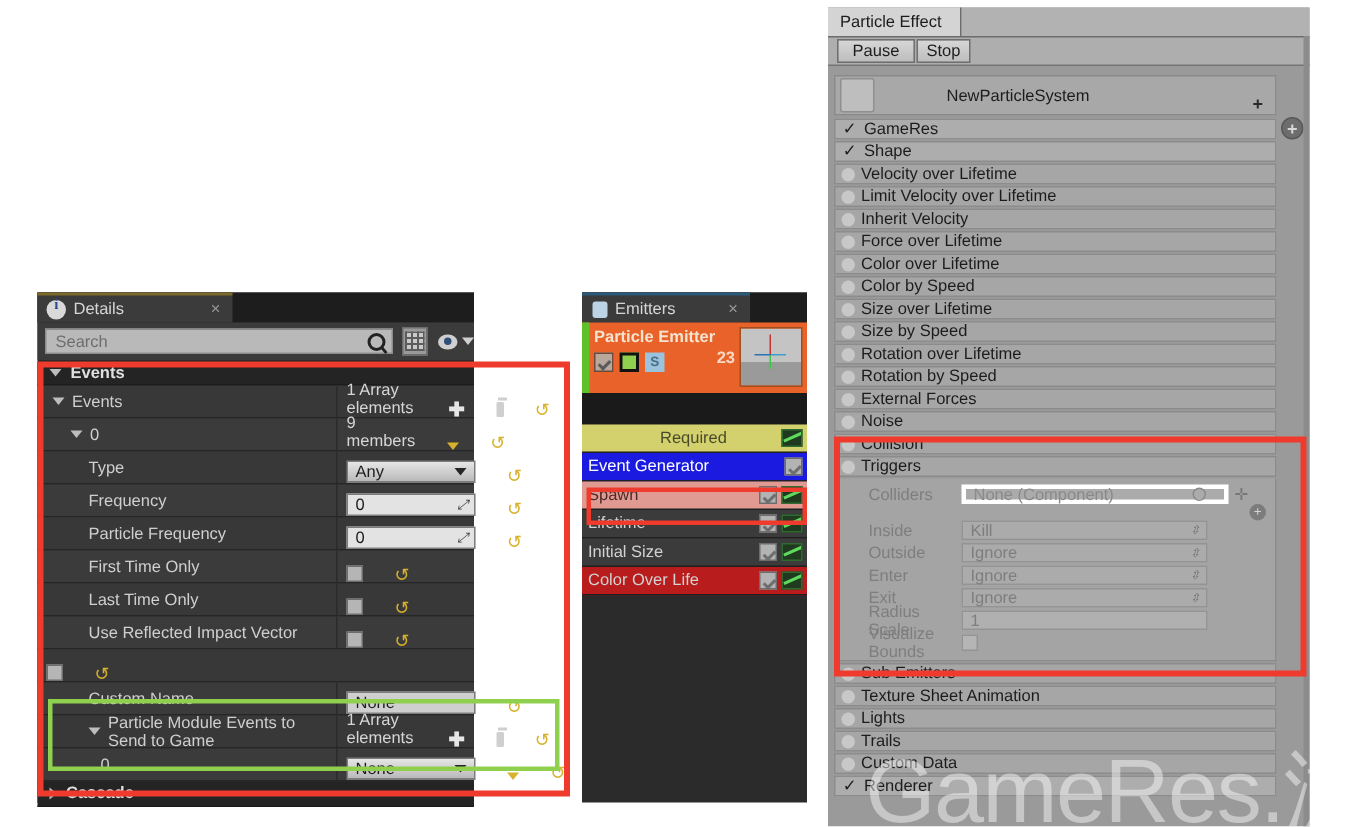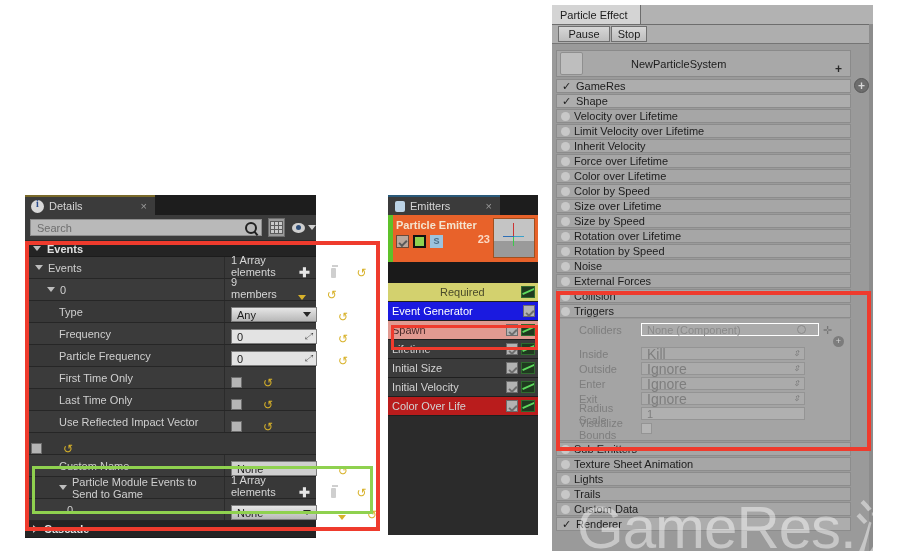--- a/index.html
+++ b/index.html
@@ -161,30 +161,30 @@
         display:flex;align-items:center;margin-bottom:1px;}
   .u-mod .bullet{width:9px;height:9px;border-radius:50%;background:#c8c8c8;margin-left:4px;flex:0 0 auto;}
   .u-mod .tick{width:11px;margin-left:4px;color:#1c1c1c;font-size:11px;line-height:11px;flex:0 0 auto;text-align:center;}
   .u-mod .lbl{font-size:11px;color:#1c1c1c;margin-left:4px;}
   .u-mod.on{background:#adadad;}
 
   .u-sub{width:295px;background:#a4a4a4;border:1px solid #8c8c8c;border-top:none;box-sizing:border-box;
         padding:3px 0 4px 0;margin-bottom:1px;position:relative;}
   .u-srow{height:15px;display:flex;align-items:center;}
   .u-srow .k{width:84px;flex:0 0 84px;font-size:11px;color:#7e7e7e;padding-left:22px;box-sizing:border-box;}
-  .u-objfield{width:178px;height:13px;background:#ababab;border:1px solid #ffffff;box-sizing:border-box;
+  .u-objfield{width:178px;height:13px;background:#ababab;border:3px solid #ffffff;box-sizing:border-box;
         display:flex;align-items:center;justify-content:space-between;}
   .u-objfield span{font-size:11px;color:#8a8a8a;padding-left:5px;}
   .u-objfield .dot{width:7px;height:7px;border-radius:50%;border:1px solid #8a8a8a;margin-right:12px;}
   .u-objplus{font-size:11px;color:#777;margin-left:4px;line-height:10px;}
   .u-circplus{position:absolute;right:6px;top:17px;width:11px;height:11px;border-radius:50%;background:#7c7c7c;
         color:#d5d5d5;font-size:9px;text-align:center;line-height:10px;}
   .u-dd{width:164px;height:13px;background:#ababab;border:1px solid #949494;box-sizing:border-box;
         display:flex;align-items:center;justify-content:space-between;}
-  .u-dd span{font-size:14px;color:#7e7e7e;padding-left:5px;}
+  .u-dd span{font-size:11px;color:#7e7e7e;padding-left:5px;}
   .u-dd i{margin-right:4px;font-size:8px;color:#6f6f6f;line-height:8px;}
   .u-num{width:164px;height:13px;background:#b0b0b0;border:1px solid #949494;box-sizing:border-box;
         display:flex;align-items:center;}
   .u-num span{font-size:11px;color:#7e7e7e;padding-left:5px;}
   .u-chk{width:11px;height:11px;background:#b5b5b5;border:1px solid #949494;box-sizing:border-box;}
 
   #unity-red{left:556px;top:291px;width:315px;height:160px;border:4px solid #ef3b2d;
         box-sizing:border-box;pointer-events:none;z-index:12;}
 
   .u-scroll{position:absolute;right:0;top:19px;width:4px;height:527px;background:#8c8c8c;}
@@ -421,27 +421,20 @@
             <span class="m-gr"></span>
           </span>
         </div>
         <div class="em-mod" style="background: rgb(59, 59, 59);">
           <span class="nm" style="color: rgb(210, 210, 210);">Initial Size</span>
           <span class="ics">
             <span class="m-cb"></span>
             <span class="m-gr"></span>
           </span>
         </div>
-        <div class="em-mod" style="background: rgb(59, 59, 59);">
-          <span class="nm" style="color: rgb(210, 210, 210);">Initial Velocity</span>
-          <span class="ics">
-            <span class="m-cb"></span>
-            <span class="m-gr"></span>
-          </span>
-        </div>
         <div class="em-mod" style="background: #b91c1c;">
           <span class="nm" style="color: rgb(210, 210, 210);">Color Over Life</span>
           <span class="ics">
             <span class="m-cb"></span>
             <span class="m-gr"></span>
           </span>
         </div>
       </div>
   </div>
 </div>
@@ -514,25 +507,25 @@
         <div class="u-mod">
           <span class="bullet"></span>
           <span class="lbl">Rotation over Lifetime</span>
         </div>
         <div class="u-mod">
           <span class="bullet"></span>
           <span class="lbl">Rotation by Speed</span>
         </div>
         <div class="u-mod">
           <span class="bullet"></span>
+          <span class="lbl">External Forces</span>
+        </div>
+        <div class="u-mod">
+          <span class="bullet"></span>
           <span class="lbl">Noise</span>
-        </div>
-        <div class="u-mod">
-          <span class="bullet"></span>
-          <span class="lbl">External Forces</span>
         </div>
         <div class="u-mod">
           <span class="bullet"></span>
           <span class="lbl">Collision</span>
         </div>
         <div class="u-mod">
           <span class="bullet"></span>
           <span class="lbl">Triggers</span>
         </div>
       </div>

